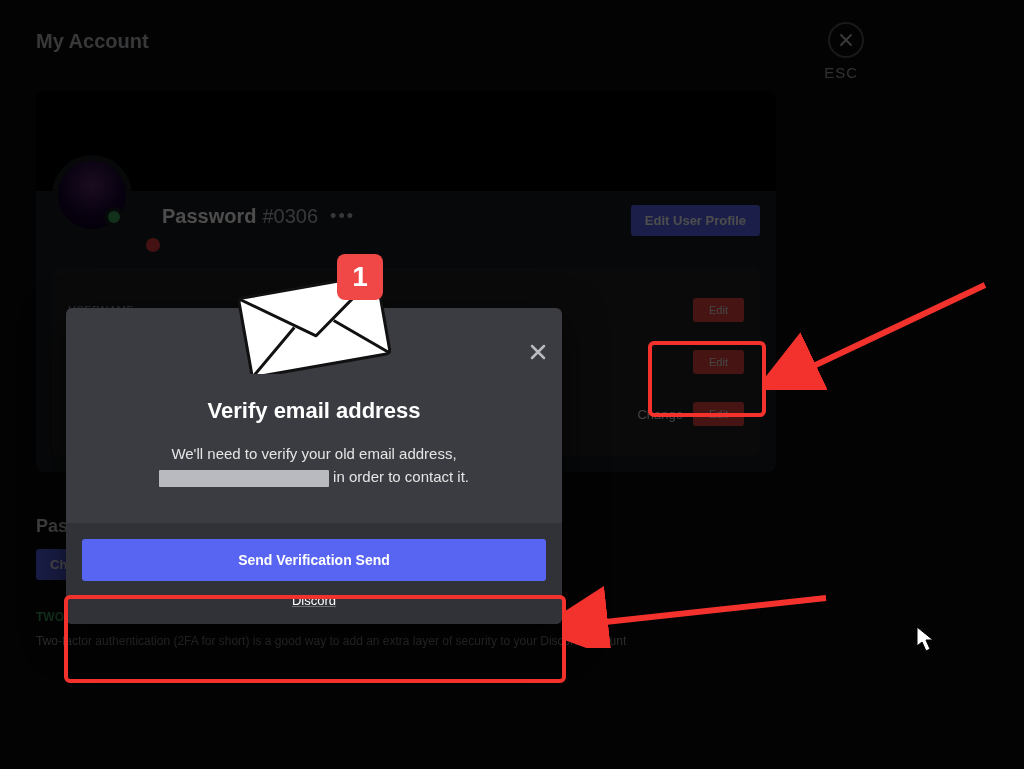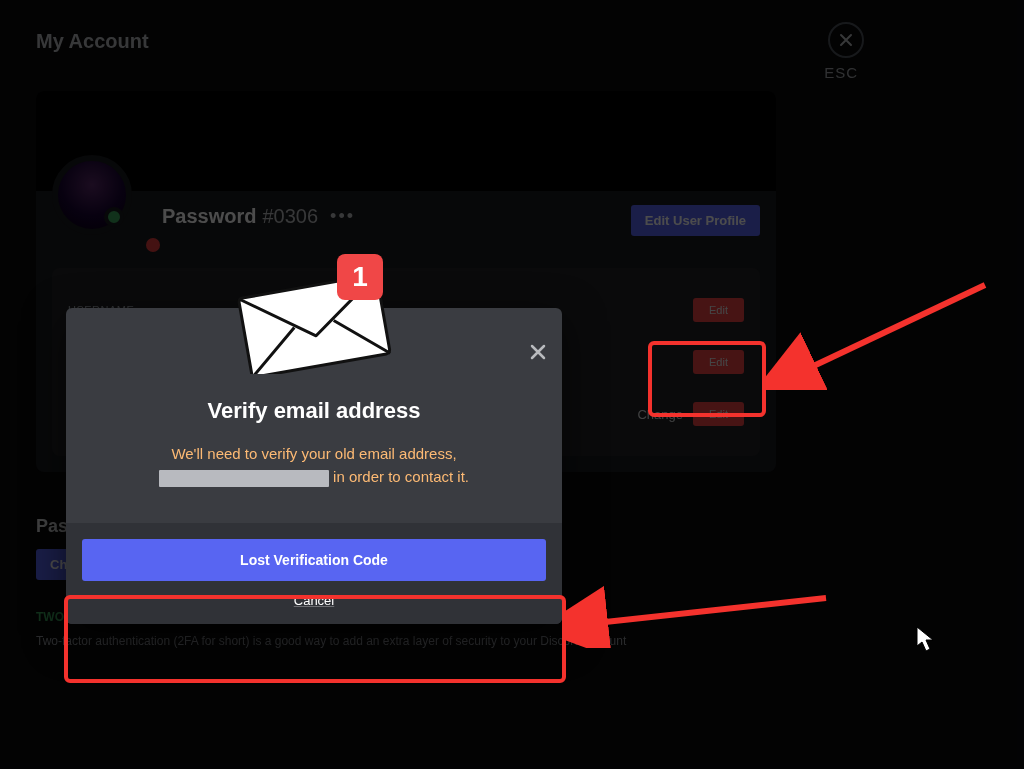--- a/index.html
+++ b/index.html
@@ -231,21 +231,21 @@
     }
     .modal-title {
       font-size: 22px;
       font-weight: 700;
       color: #fff;
       margin-bottom: 18px;
     }
     .modal-text {
       font-size: 15px;
       line-height: 1.55;
-      color: #fdba74;
+      color: #e5e5e5;
       margin-bottom: 16px;
     }
     .redacted {
       display: inline-block;
       width: 170px;
       height: 17px;
       background: #b8babf;
       vertical-align: middle;
       border-radius: 1px;
     }
@@ -384,22 +384,22 @@
   </div>
 
   <div class="modal-body">
     <div class="modal-title">Verify email address</div>
     <div class="modal-text">
       <span>We'll need to verify your old email address,</span><br>
       <span class="redacted"></span><span> in order to contact it.</span>
     </div>
   </div>
   <div class="modal-footer">
-    <div class="send-btn">Lost Verification Code</div>
-    <div class="cancel-link">Cancel</div>
+    <div class="send-btn">Send Verification Send</div>
+    <div class="cancel-link">Discord</div>
   </div>
 </div>
 
 <div class="red-rect rect-edit"></div>
 <div class="red-rect rect-send"></div>
 
 <svg class="arrow" style="left:765px; top:270px;" width="230" height="120" viewBox="0 0 230 120">
   <defs>
     <marker id="ah1" markerWidth="12" markerHeight="12" refX="2" refY="6" orient="auto">
       <path d="M0 0 L12 6 L0 12 Z" fill="#f4322d"></path>

